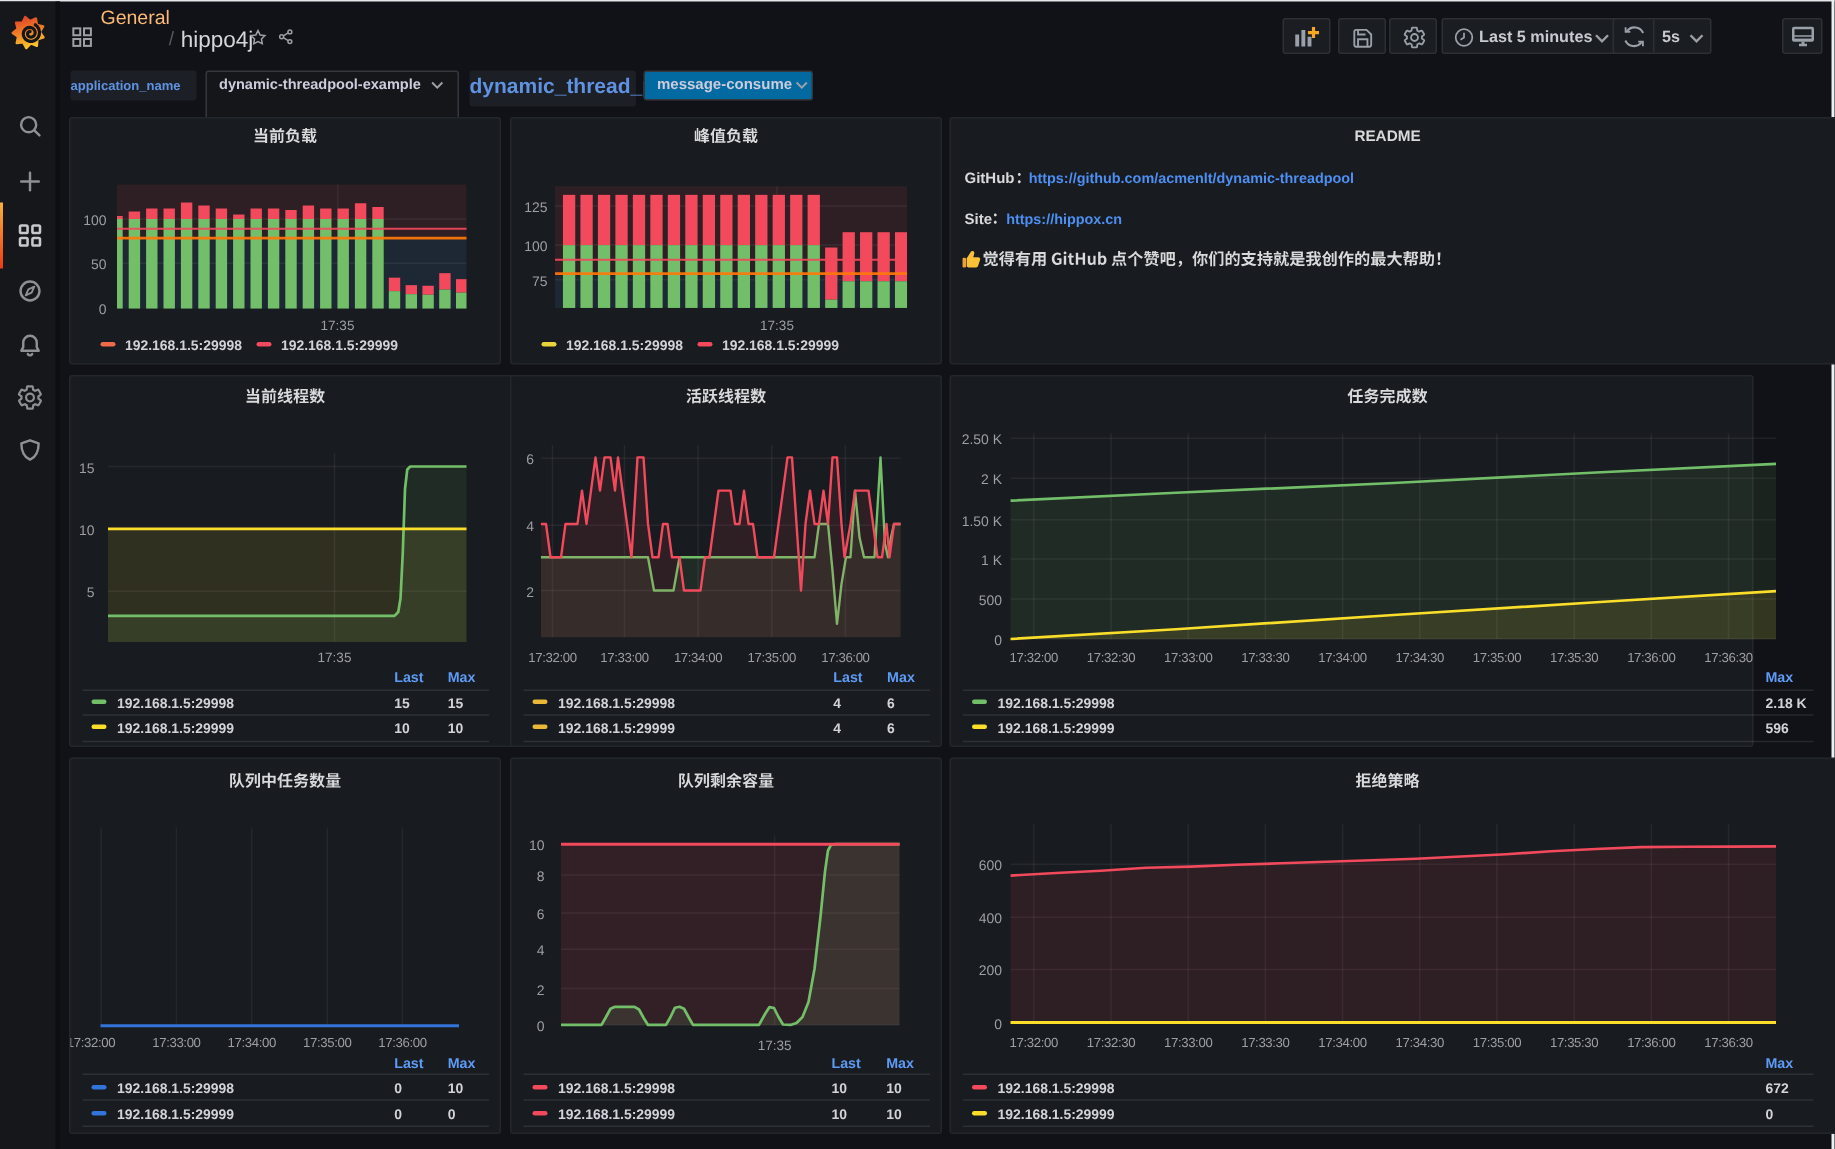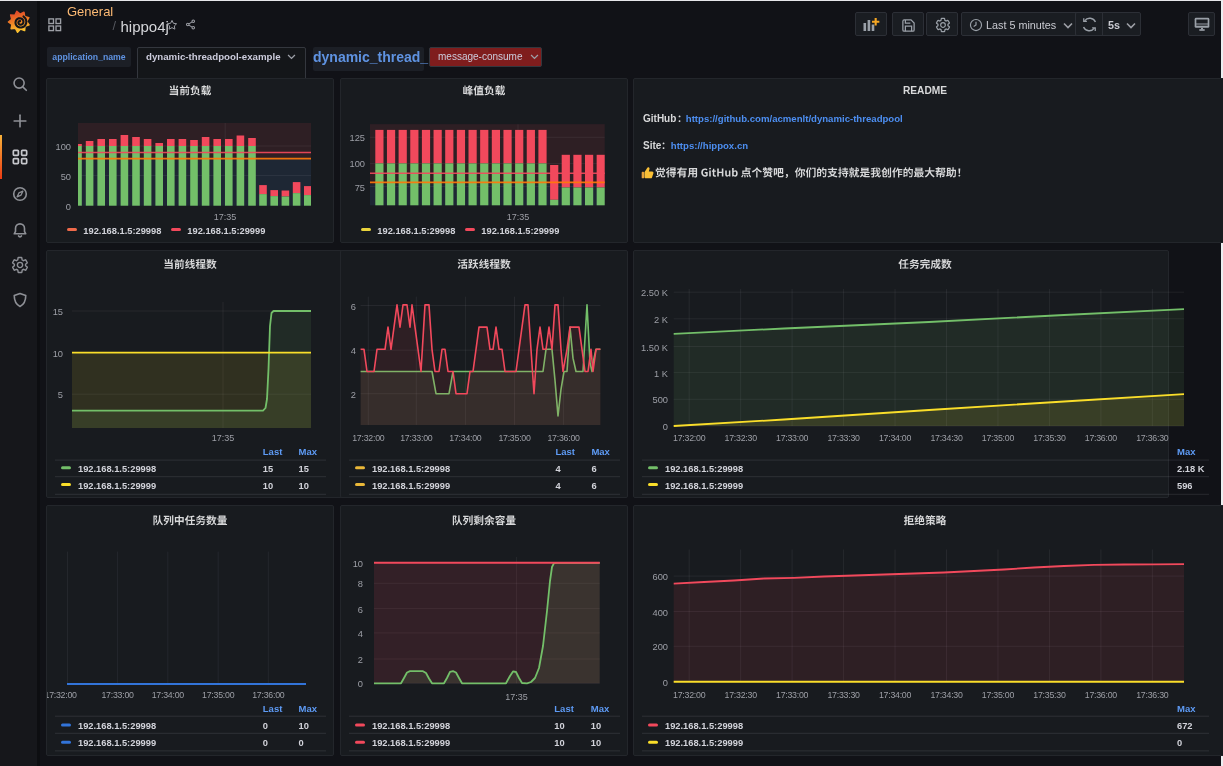--- a/index.html
+++ b/index.html
@@ -86,21 +86,21 @@
 <div class="abs" style="left:926px;top:12px;width:32px;height:24px;background:#1a1d22;border:1px solid #2c2f36;border-radius:2px">
     <svg class="abs" style="left:8px;top:4px" width="16" height="16" viewBox="0 0 24 24" fill="none" stroke="#9aa0a8" stroke-width="1.8">
       <path d="M19.4 13a7.9 7.9 0 0 0 .1-1 7.9 7.9 0 0 0-.1-1l2.1-1.6a.5.5 0 0 0 .1-.6l-2-3.5a.5.5 0 0 0-.6-.2l-2.5 1a7.6 7.6 0 0 0-1.7-1l-.4-2.6a.5.5 0 0 0-.5-.4h-4a.5.5 0 0 0-.5.4l-.4 2.6a7.6 7.6 0 0 0-1.7 1l-2.5-1a.5.5 0 0 0-.6.2l-2 3.5a.5.5 0 0 0 .1.6L4.5 11a7.9 7.9 0 0 0-.1 1 7.9 7.9 0 0 0 .1 1l-2.1 1.6a.5.5 0 0 0-.1.6l2 3.5a.5.5 0 0 0 .6.2l2.5-1a7.6 7.6 0 0 0 1.7 1l.4 2.6a.5.5 0 0 0 .5.4h4a.5.5 0 0 0 .5-.4l.4-2.6a7.6 7.6 0 0 0 1.7-1l2.5 1a.5.5 0 0 0 .6-.2l2-3.5a.5.5 0 0 0-.1-.6zM12 15.5A3.5 3.5 0 1 1 12 8.5a3.5 3.5 0 0 1 0 7z"></path>
     </svg>
   </div>
 <div class="abs" style="left:961px;top:12px;width:148px;height:24px;background:#1a1d22;border:1px solid #2c2f36;border-radius:2px">
     <svg class="abs" style="left:7px;top:5px" width="14" height="14" viewBox="0 0 24 24" fill="none" stroke="#9aa0a8" stroke-width="2">
       <circle cx="12" cy="12" r="9.5"></circle>
       <path d="M12 6.5V12l-4 2.5"></path>
     </svg>
-    <div class="abs" style="left:24px;top:6px;font-size:10.8px;font-weight:normal;color:#c9cad1">Last 5 minutes</div>
+    <div class="abs" style="left:24px;top:6px;font-size:10.8px;font-weight:bold;color:#c9cad1">Last 5 minutes</div>
     <svg class="abs" style="left:101px;top:9px" width="10" height="7" viewBox="0 0 10 7" fill="none" stroke="#9d9fa6" stroke-width="1.6">
       <path d="M1 1.5l4 4 4-4"></path>
     </svg>
     <div class="abs" style="left:120px;top:0;width:1px;height:22px;background:#2c2f36"></div>
     <svg class="abs" style="left:127px;top:4px" width="15" height="15" viewBox="0 0 24 24" fill="none" stroke="#9aa0a8" stroke-width="2">
       <circle cx="11" cy="11" r="7.5"></circle>
       <line x1="16.5" y1="16.5" x2="21" y2="21"></line>
       <line x1="8" y1="11" x2="14" y2="11"></line>
     </svg>
   </div>
@@ -119,27 +119,27 @@
   </div>
 <div class="abs" style="left:1188px;top:12px;width:27px;height:24px;background:#1a1d22;border:1px solid #2c2f36;border-radius:2px">
     <svg class="abs" style="left:5px;top:4px" width="16" height="15" viewBox="0 0 24 22" fill="#9aa0a8">
       <rect x="1" y="1" width="22" height="15" rx="2"></rect>
       <rect x="3.5" y="3.5" width="17" height="6" fill="#1a1d22"></rect>
       <rect x="3.5" y="11" width="17" height="1.8" fill="#1a1d22"></rect>
       <rect x="8" y="18" width="8" height="2.5"></rect>
       <rect x="10.5" y="16" width="3" height="2.5"></rect>
     </svg>
   </div>
-<div class="abs" style="left:47px;top:47px;width:84px;height:20px;background:#1c1f26;border-radius:2px;font-size:8.7px;font-weight:bold;color:#5f93e2;line-height:20px;text-align:center">application_name</div>
+<div class="abs" style="left:47px;top:47px;width:84px;height:20px;background:#1c1f26;border-radius:2px;font-size:8.7px;font-weight:bold;color:#5f93e2;line-height:20px;text-align:left">application_name</div>
 <div class="abs" style="left:137px;top:47px;width:169px;height:36px;background:#141619;border:1px solid #34373e;border-radius:2px;font-size:9.7px;font-weight:bold;color:#ccccdc;line-height:18px;text-align:left;padding-left:8px">dynamic-threadpool-example</div>
 <svg class="abs" style="left:287px;top:54px" width="9" height="6" viewBox="0 0 10 7" fill="none" stroke="#9da0a8" stroke-width="1.5">
     <path d="M1 1.2l4 4 4-4"></path>
   </svg>
 <div class="abs" style="left:313px;top:47px;width:111px;height:24px;background:#1c1f26;border-radius:2px;font-size:14px;font-weight:bold;color:#5f93e2;line-height:20px;text-align:center">dynamic_thread_pool_id</div>
-<div class="abs" style="left:429px;top:47px;width:113px;height:20px;background:#7f1d1d;border:1px solid #34373e;border-radius:2px;font-size:10px;font-weight:normal;color:#ccccdc;line-height:18px;text-align:left;padding-left:8px">message-consume</div>
+<div class="abs" style="left:429px;top:47px;width:113px;height:20px;background:#0369a1;border:1px solid #34373e;border-radius:2px;font-size:10px;font-weight:bold;color:#ccccdc;line-height:18px;text-align:left;padding-left:8px">message-consume</div>
 <svg class="abs" style="left:530px;top:54px" width="9" height="6" viewBox="0 0 10 7" fill="none" stroke="#9da0a8" stroke-width="1.5">
     <path d="M1 1.2l4 4 4-4"></path>
   </svg>
 <div class="panel" style="left:46px;top:78px;width:288px;height:165px"><svg width="286" height="163" viewBox="0 0 286 163">
       <path transform="translate(121.6,15.4)" fill="#d8d9da" d="M1.1 -8.2C1.7 -7.5 2.2 -6.4 2.4 -5.7L3.6 -6.2C3.4 -6.9 2.9 -7.9 2.3 -8.7ZM8.2 -8.8C8 -7.9 7.5 -6.8 7.1 -6.1L8.2 -5.7C8.6 -6.4 9.2 -7.4 9.7 -8.3ZM1.1 -0.8V0.5H8.1V1H9.5V-5.4H6.1V-9.1H4.6V-5.4H1.4V-4.1H8.1V-3.1H1.8V-1.9H8.1V-0.8Z M16.9 -5.5V-1.1H18.1V-5.5ZM19.1 -5.8V-0.5C19.1 -0.3 19 -0.3 18.9 -0.3C18.7 -0.3 18.1 -0.3 17.6 -0.3C17.8 0 18 0.6 18 0.9C18.8 0.9 19.4 0.9 19.8 0.7C20.2 0.5 20.3 0.2 20.3 -0.4V-5.8ZM18.2 -9.1C17.9 -8.6 17.6 -8 17.3 -7.5H14.3L14.9 -7.7C14.7 -8.1 14.3 -8.7 13.9 -9.1L12.7 -8.7C13 -8.3 13.3 -7.9 13.5 -7.5H11.2V-6.3H20.9V-7.5H18.7C19 -7.9 19.3 -8.3 19.5 -8.7ZM14.8 -2.9V-2.2H13V-2.9ZM14.8 -3.9H13V-4.5H14.8ZM11.8 -5.6V0.9H13V-1.3H14.8V-0.3C14.8 -0.2 14.7 -0.1 14.6 -0.1C14.5 -0.1 14 -0.1 13.6 -0.2C13.8 0.1 14 0.6 14 0.9C14.7 0.9 15.2 0.9 15.6 0.7C15.9 0.5 16 0.2 16 -0.3V-5.6Z M26.9 -0.8C28.3 -0.2 29.7 0.5 30.5 1L31.5 0.1C30.6 -0.4 29.1 -1.1 27.7 -1.6ZM26.2 -4.2C26 -1.8 25.8 -0.7 21.8 -0.1C22.1 0.1 22.3 0.6 22.4 0.9C26.8 0.3 27.3 -1.3 27.5 -4.2ZM25.1 -7H27.5C27.3 -6.7 27.1 -6.3 26.8 -6H24.3C24.6 -6.3 24.8 -6.7 25.1 -7ZM24.8 -9.1C24.3 -7.9 23.2 -6.5 21.7 -5.4C22.1 -5.3 22.5 -4.8 22.7 -4.5C22.9 -4.7 23.1 -4.9 23.3 -5.1V-1.3H24.6V-4.9H29.1V-1.3H30.5V-6H28.3C28.7 -6.5 29 -7.1 29.3 -7.5L28.4 -8.1L28.2 -8H25.8C25.9 -8.3 26.1 -8.6 26.2 -8.8Z M40 -8.4C40.4 -7.9 40.9 -7.3 41.2 -6.9L42.2 -7.5C41.9 -7.9 41.4 -8.6 40.9 -9ZM32.7 -1.2 32.8 -0 35.4 -0.3V0.9H36.6V-0.4L38.2 -0.5L38.2 -1.6L36.6 -1.4V-2H38.1L38.1 -3.1H36.6V-3.7H35.4V-3.1H34.4C34.6 -3.4 34.8 -3.6 34.9 -4H38.2V-5H35.5L35.8 -5.6L35 -5.8H38.5C38.6 -4.1 38.8 -2.6 39.1 -1.5C38.6 -0.8 38.1 -0.3 37.4 0.1C37.7 0.4 38.1 0.8 38.3 1C38.8 0.7 39.2 0.2 39.6 -0.2C40 0.5 40.4 0.9 41.1 0.9C42 0.9 42.3 0.4 42.5 -1.3C42.2 -1.4 41.8 -1.6 41.5 -1.9C41.5 -0.8 41.4 -0.4 41.2 -0.4C40.9 -0.4 40.6 -0.7 40.4 -1.3C41.1 -2.4 41.6 -3.6 42 -5L40.9 -5.3C40.7 -4.5 40.4 -3.7 40 -3C39.9 -3.8 39.8 -4.8 39.8 -5.8H42.3V-6.8H39.7C39.7 -7.5 39.7 -8.3 39.7 -9.1H38.4C38.4 -8.3 38.4 -7.5 38.5 -6.8H36.1V-7.4H37.9V-8.4H36.1V-9.1H34.9V-8.4H33.1V-7.4H34.9V-6.8H32.6V-5.8H34.5C34.4 -5.5 34.3 -5.2 34.2 -5H32.7V-4H33.7C33.5 -3.8 33.4 -3.6 33.4 -3.5C33.2 -3.2 33 -3 32.8 -3C33 -2.7 33.2 -2.1 33.2 -1.9C33.3 -2 33.7 -2 34.1 -2H35.4V-1.3Z"></path>
       <rect x="31" y="44" width="233" height="36" fill="rgba(242,73,92,0.10)"></rect>
       <rect x="31" y="80" width="233" height="46.7" fill="rgba(87,148,242,0.10)"></rect>
       <line x1="31" y1="67" x2="264" y2="67" stroke="rgba(204,204,220,0.08)" stroke-width="1"></line>
       <line x1="31" y1="96.5" x2="264" y2="96.5" stroke="rgba(204,204,220,0.08)" stroke-width="1"></line>
       <line x1="178.2" y1="44" x2="178.2" y2="126.7" stroke="rgba(204,204,220,0.08)" stroke-width="1"></line>

